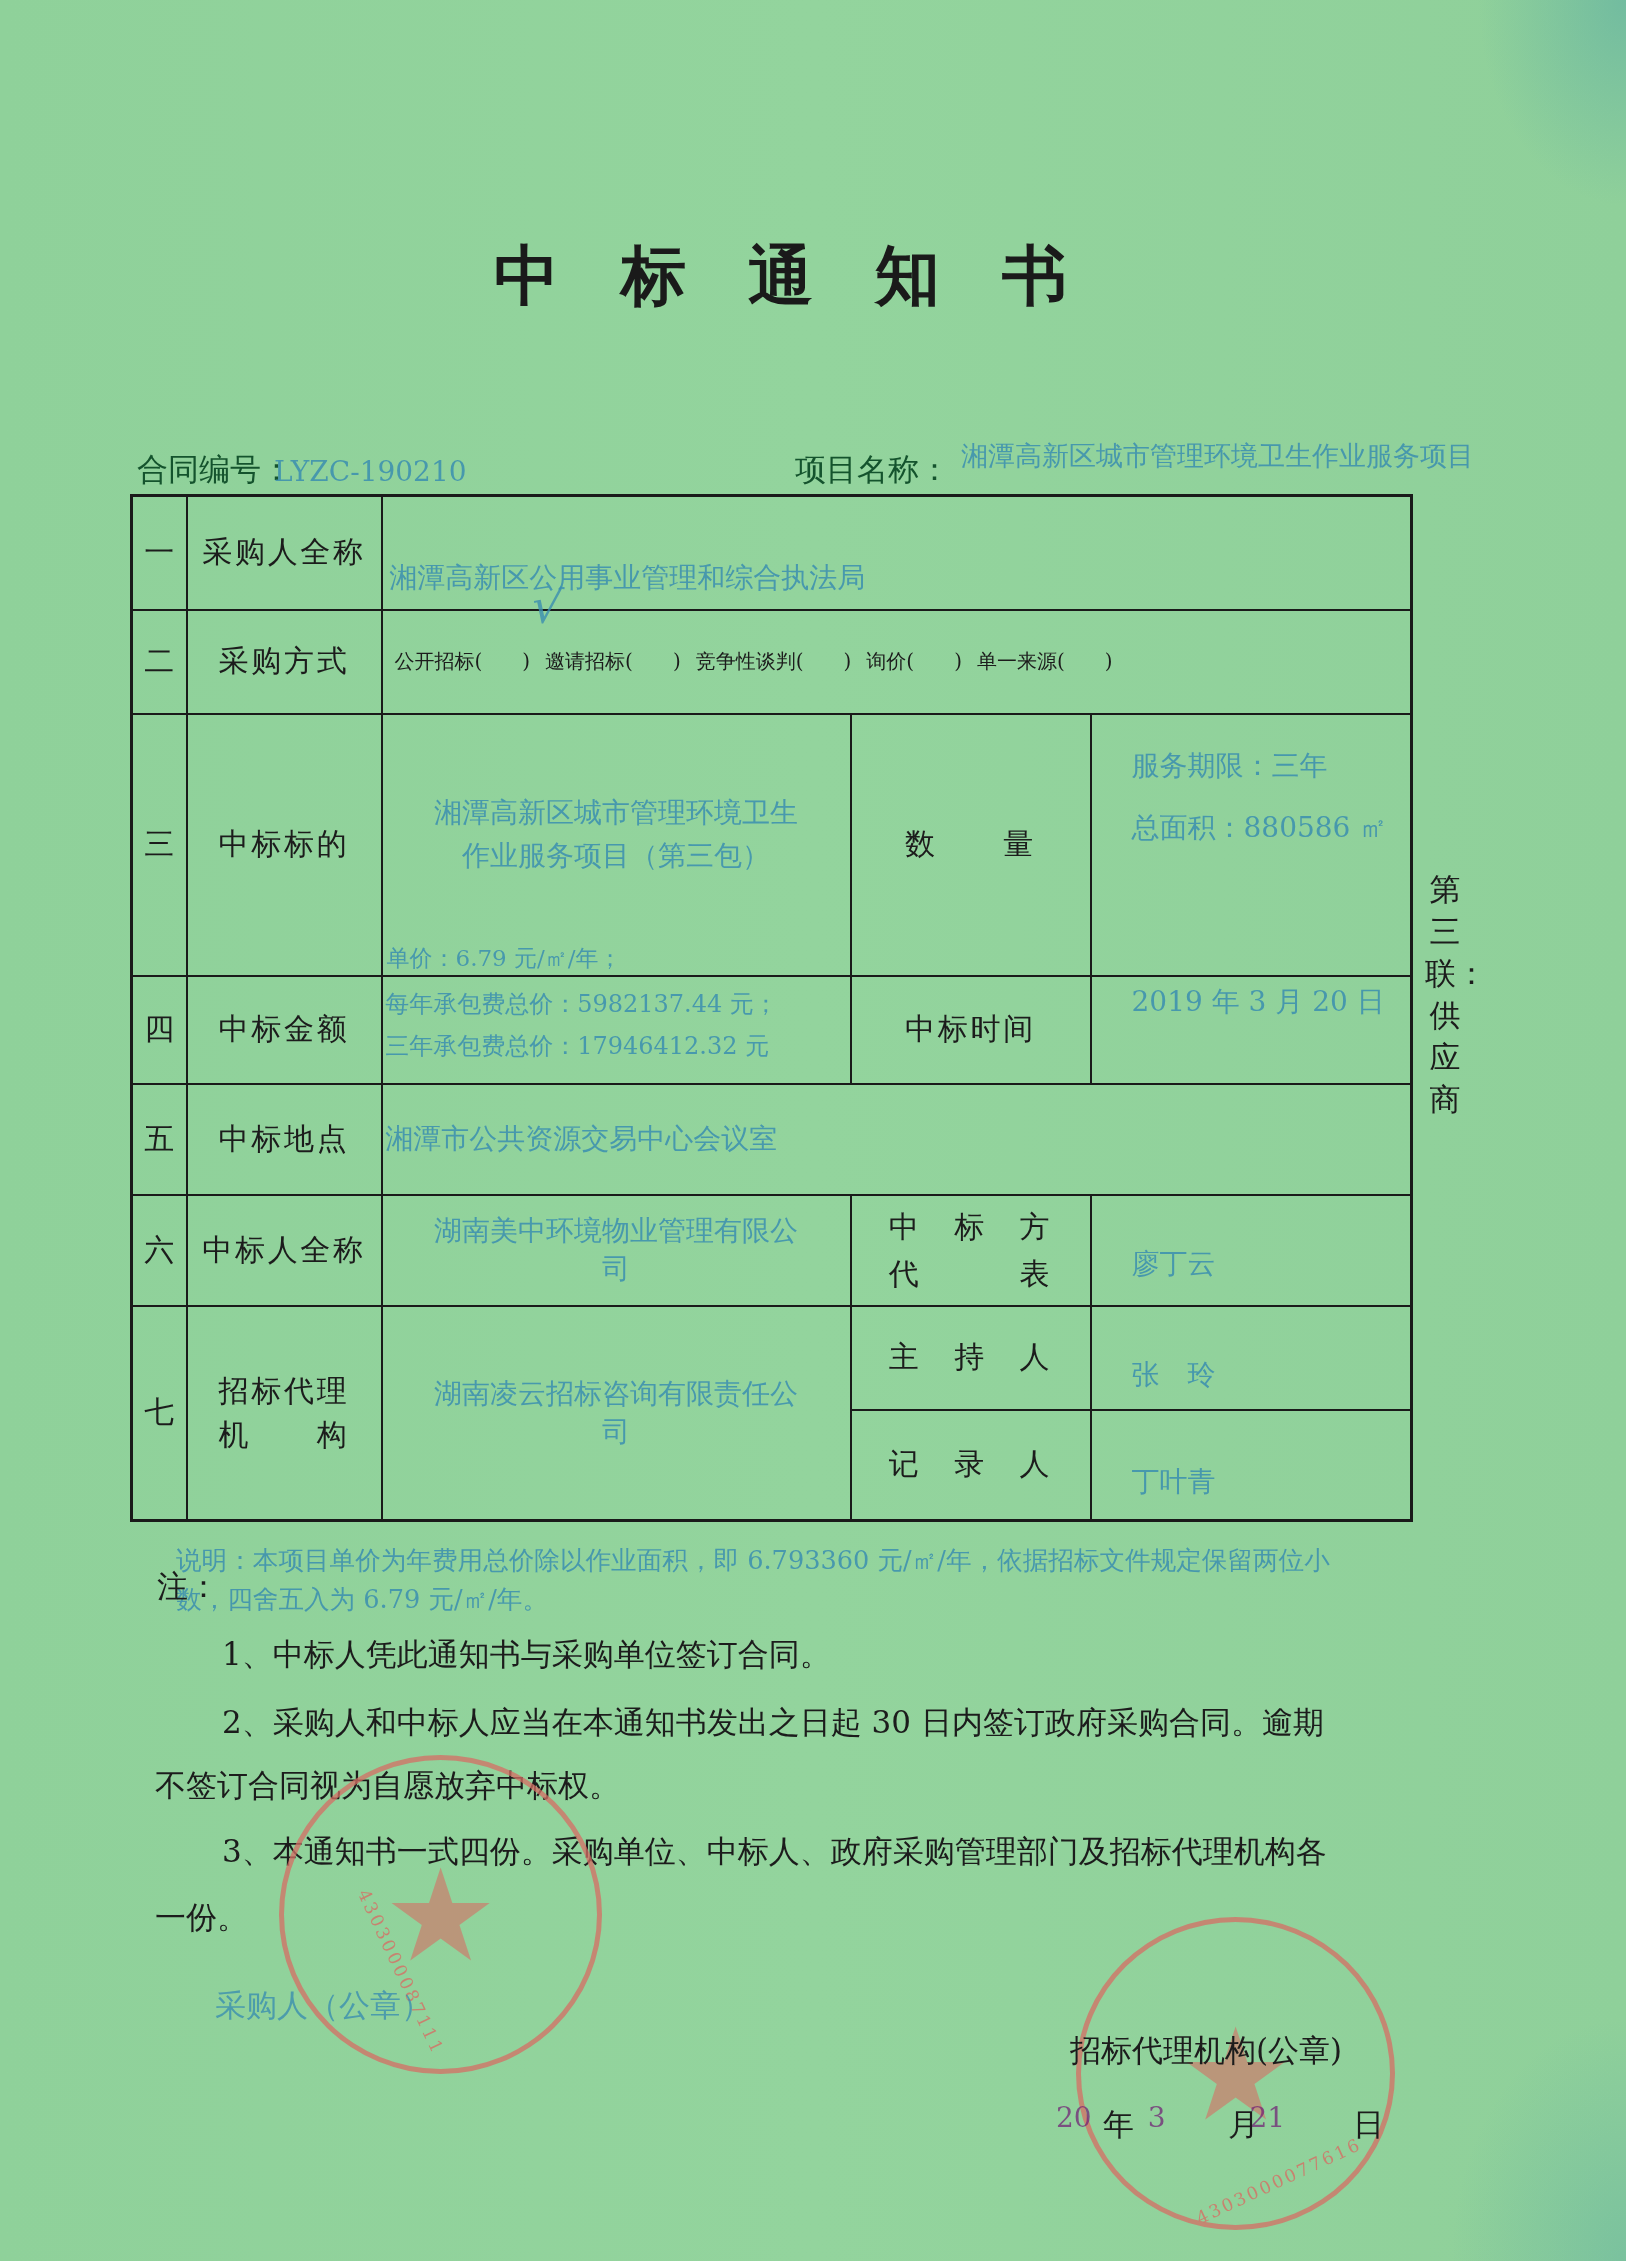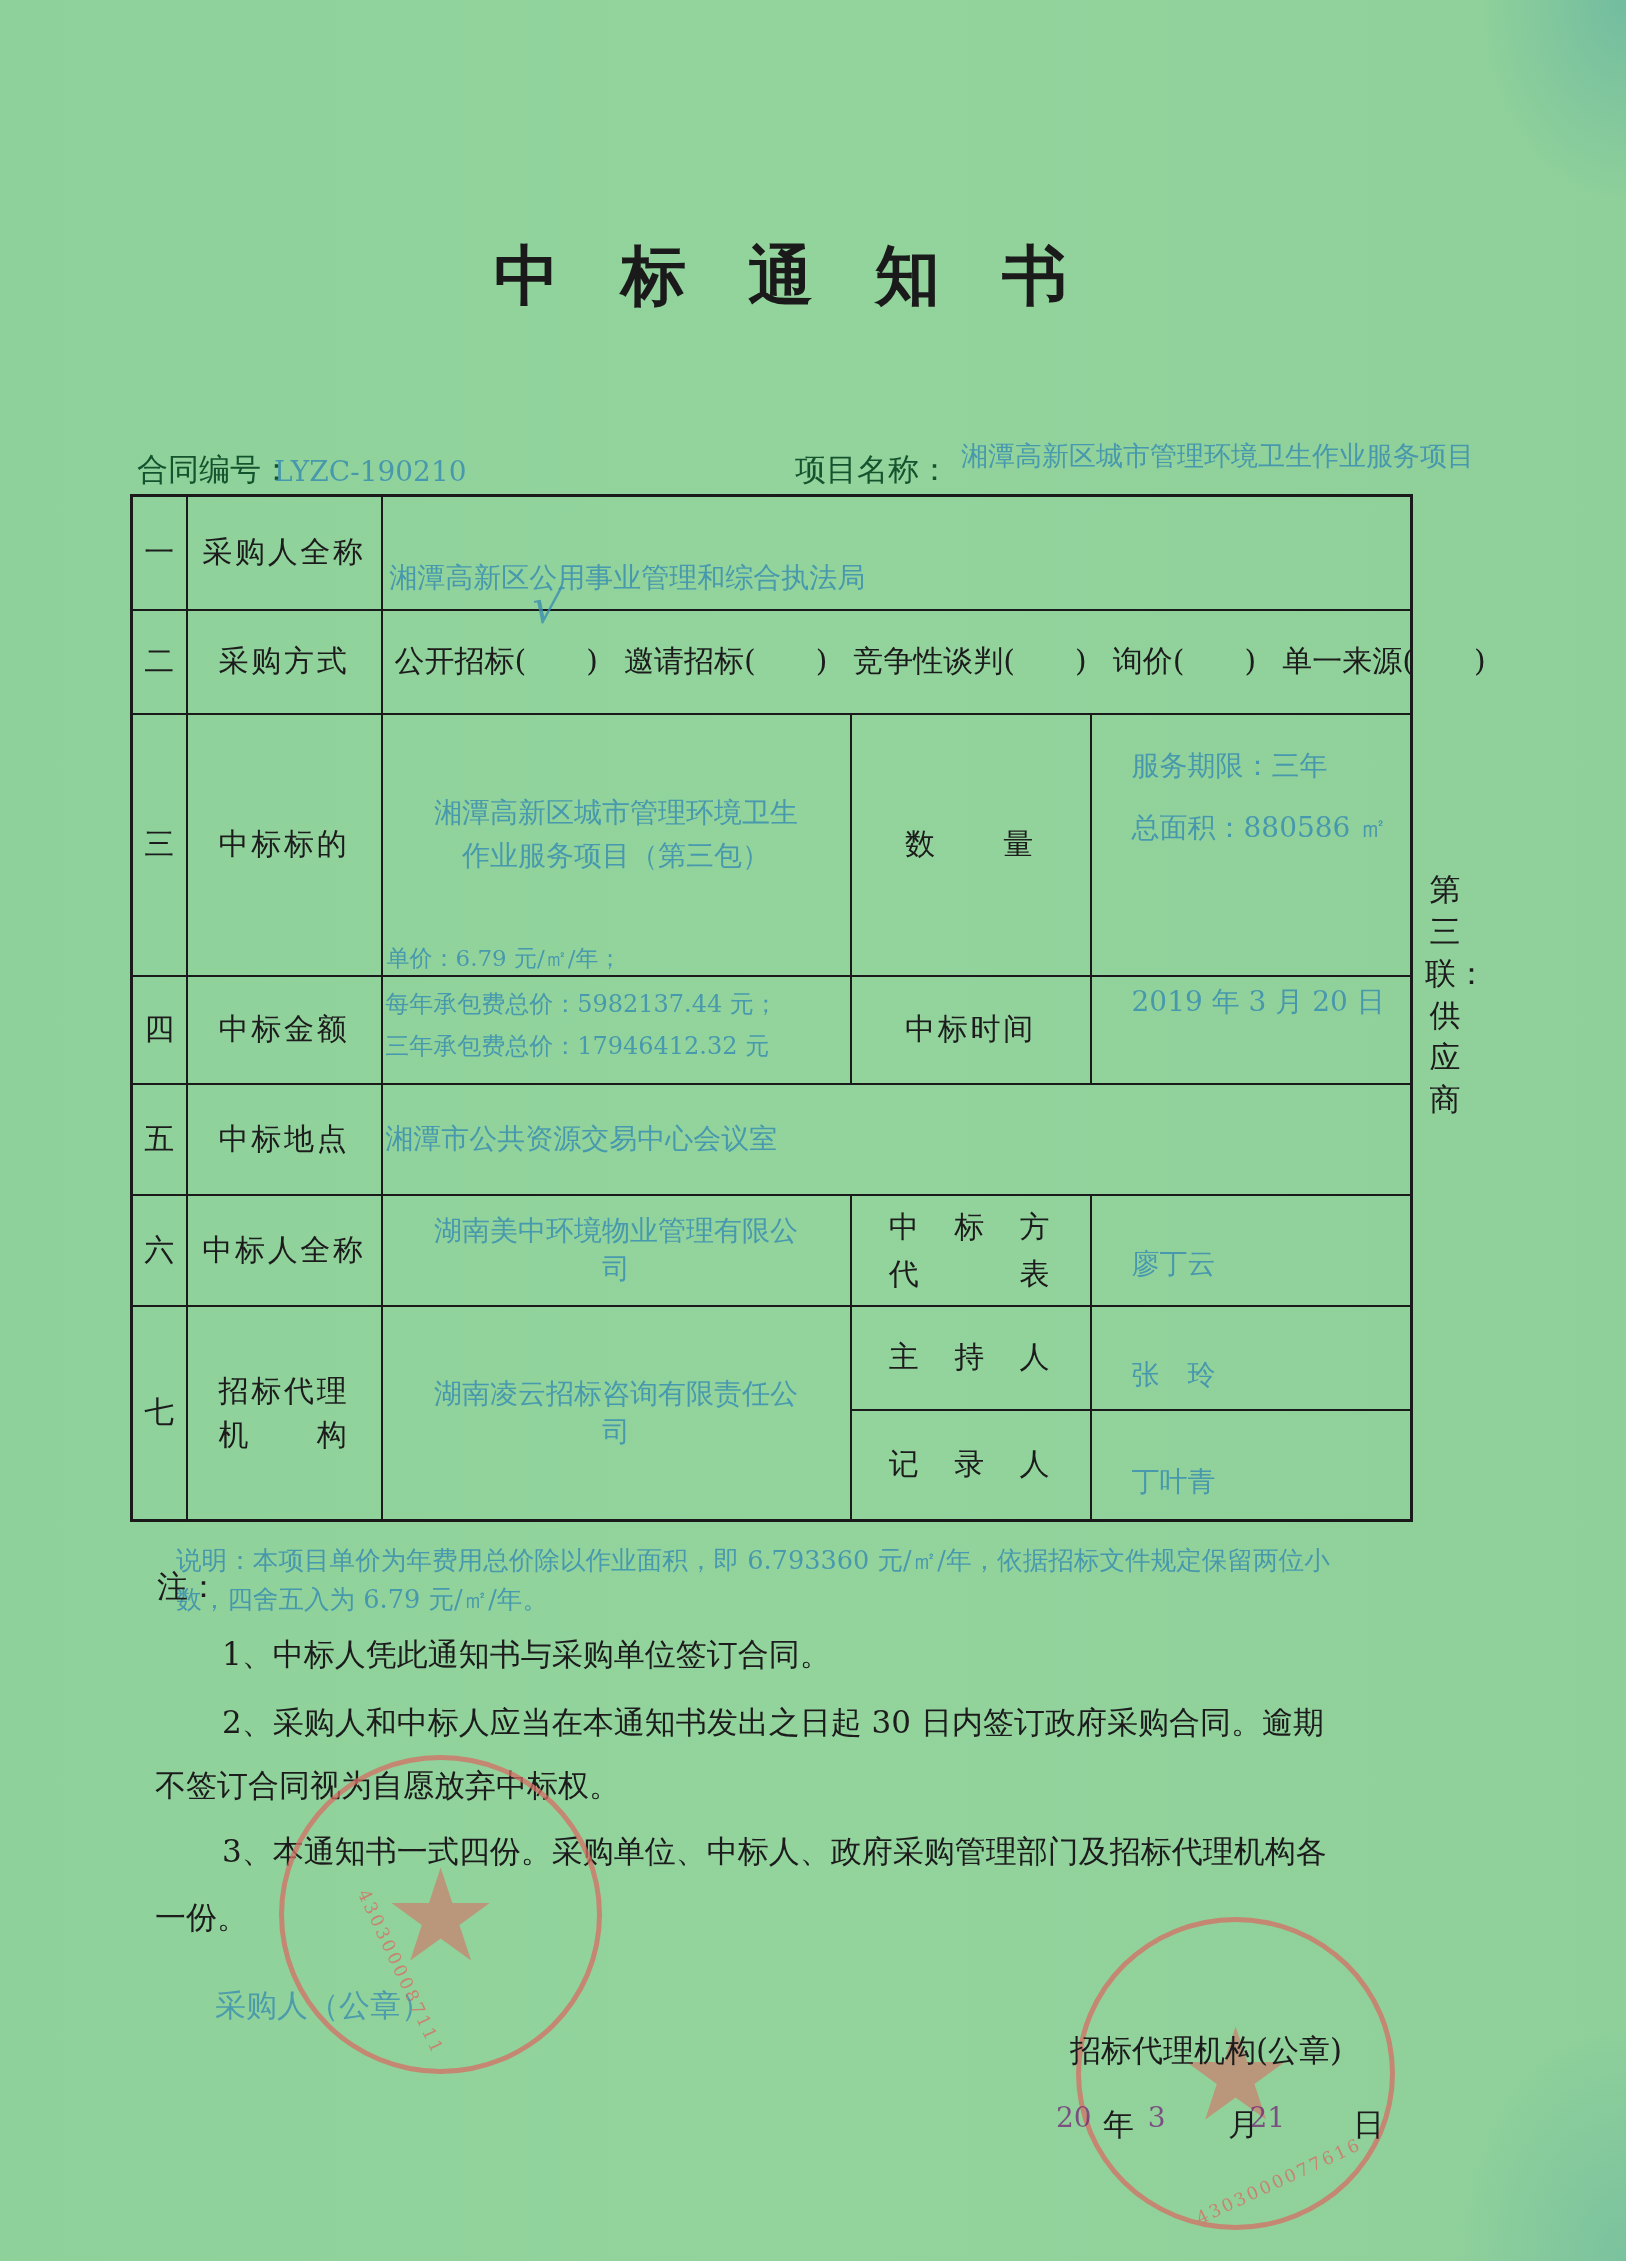--- a/index.html
+++ b/index.html
@@ -32,21 +32,21 @@
     border:3.4px solid #1a1a1a;
   }
   table.main td {
     border:2px solid #1a1a1a; padding:0; vertical-align:middle;
     font-size:30px; color:#1c1c1c;
   }
   td.idx { text-align:center; }
   td.hdr { text-align:center; letter-spacing:2.7px; }
   td.val { padding-left:6.7px !important; }
   .bv { color:#3b8fb0; opacity:0.85; font-size:28px; }
-  .methods { display:flex; gap:11px; white-space:nowrap; font-size:30px; padding-left:12px; }
+  .methods { display:flex; gap:0; white-space:nowrap; font-size:20px; padding-left:12px; }
   .methods span.opt { margin-right:15px; }
   .check { color:#3b8fb0; font-size:47px; position:absolute; left:532px; top:579px; transform:rotate(8deg); opacity:0.8; }
   .stub { font-size:23px; line-height:34px; }
 
   .side-note {
     left:1425px; top:868px; width:40px; font-size:31px; line-height:42px; text-align:center;
   }
   .explain { left:176px; top:1541px; width:1292px; font-size:25.6px; line-height:39px; }
   .note-label { left:157px; top:1566px; font-size:31px; }
   .note { left:155px; font-size:31px; width:1251px; line-height:32px; }

